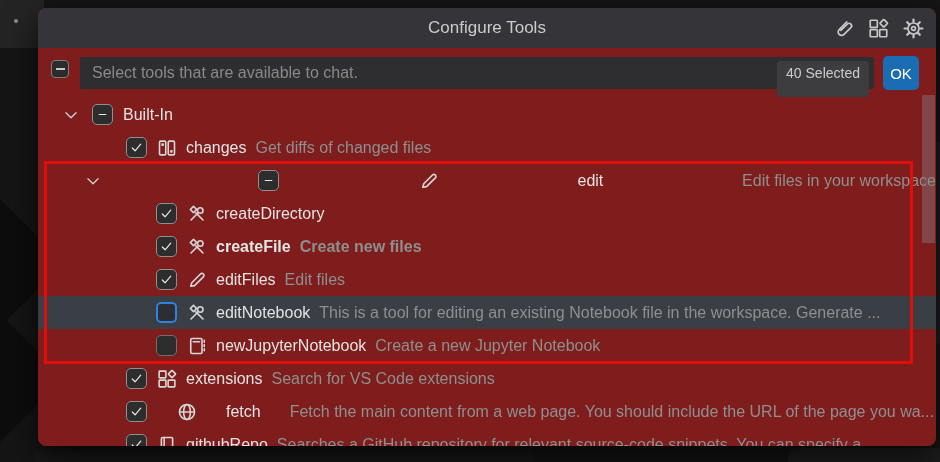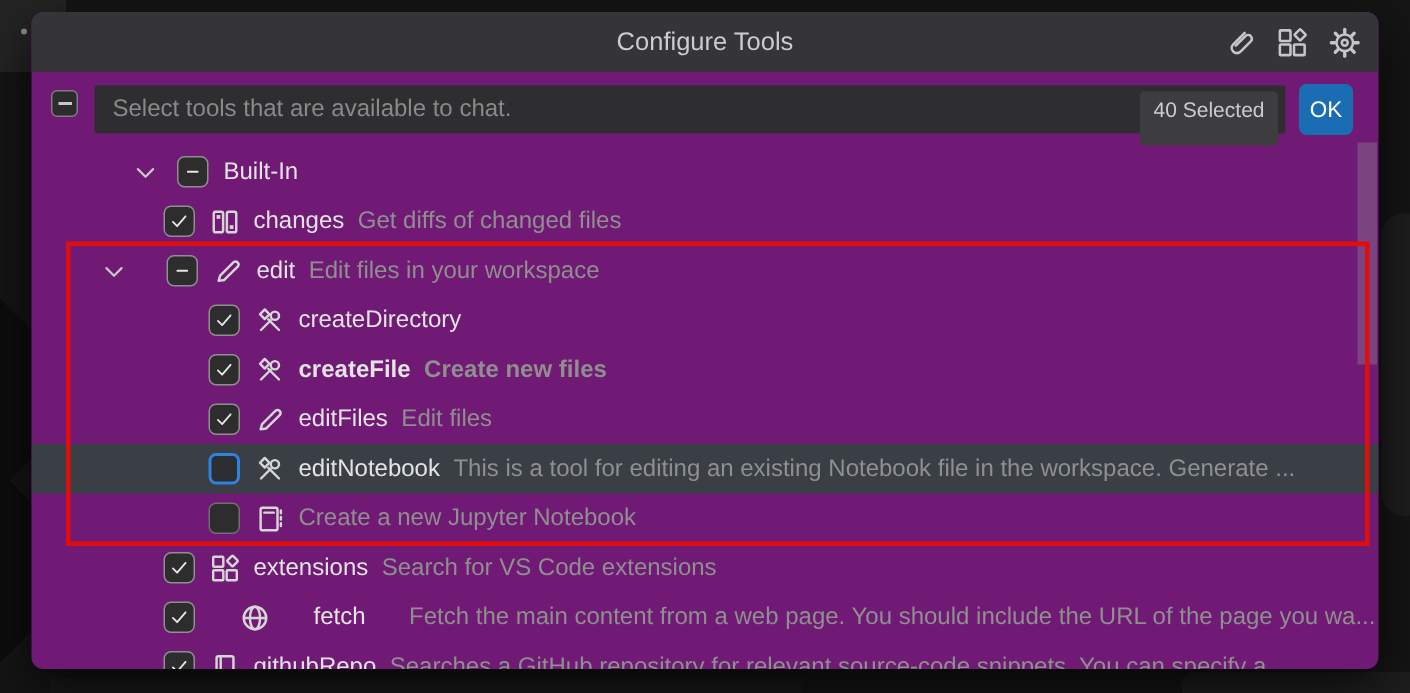--- a/index.html
+++ b/index.html
@@ -14,22 +14,22 @@
   .bg-topleft { left:0; top:0; width:44px; height:48px; background:#242425; }
   .bg-dot { left:14px; top:19px; width:4px; height:4px; border-radius:50%; background:#8f8f8f; }
   .bg-chev1 { left:-52px; top:215px; width:96px; height:96px; background:#0d0d0d; transform:rotate(45deg); }
   .bg-chev2 { left:-52px; top:330px; width:96px; height:96px; background:#0d0d0d; transform:rotate(45deg); }
   .bg-rightblob { left:921px; top:142px; width:30px; height:202px; border-radius:15px; background:#1e1e1f; }
   .bg-bottomband { left:788px; top:448px; width:152px; height:14px; border-top-left-radius:8px; background:#1e1e1f; }
   .bg-bottomstrip { left:34px; top:452px; width:500px; height:10px; background:#191919; }
 
   
   .dialog {
-    position:absolute; left:21px; top:8px; width:898px; height:438px;
-    background:#701a75; border-radius:8px; overflow:hidden;
+    position:absolute; left:38px; top:8px; width:898px; height:438px;
+    background:#7f1d1d; border-radius:8px; overflow:hidden;
     box-shadow:0 12px 34px rgba(0,0,0,.7);
   }
   .titlebar {
     height:40px; background:#343439; position:relative;
     border-radius:8px 8px 0 0;
   }
   .title {
     position:absolute; left:0; right:0; top:0; height:40px; line-height:40px;
     text-align:center; color:#cccccc; font-size:17px;
   }
@@ -146,21 +146,21 @@
         <span class="dash"></span>
       </div>
     <div class="inputwrap">
       <input type="text" value="" placeholder="Select tools that are available to chat." style="">
       <span class="badge">40 Selected</span>
     </div>
     <button class="okbtn">OK</button>
   </div>
 
   <div class="rows">
-      <div class="row" style="padding-left: 24px; margin-left: 43px;">
+      <div class="row" style="padding-left: 24px;">
     <span class="chev" style="margin-right: 12px;">
           <svg viewBox="0 0 16 16" fill="none" stroke="currentColor" stroke-width="1.3" stroke-linecap="round" stroke-linejoin="round">
             <path d="M3.5 6 L8 10.5 L12.5 6"></path>
           </svg>
         </span>
     <span class="cb indeterminate">
           <svg viewBox="0 0 16 16" fill="none" stroke="currentColor" stroke-width="1.3" stroke-linecap="round" stroke-linejoin="round">
             <line x1="4.5" y1="8" x2="11.5" y2="8"></line>
           </svg>
         </span>
@@ -179,21 +179,21 @@
           <svg viewBox="0 0 16 16" fill="none" stroke="currentColor" stroke-width="1.3" stroke-linecap="round" stroke-linejoin="round">
             <rect x="2" y="2.5" width="5" height="11" rx="1"></rect>
             <rect x="9" y="2.5" width="5" height="11" rx="1"></rect>
             <rect x="3.5" y="4.3" width="2" height="2" fill="currentColor" stroke="none"></rect>
             <rect x="10.5" y="9.7" width="2" height="2" fill="currentColor" stroke="none"></rect>
           </svg>
         </span>
     <span class="lbl">changes</span>
     <span class="desc">Get diffs of changed files</span>
   </div>
-      <div class="row" style="padding-left: 46px;">
+      <div class="row" style="padding-left: 46px; justify-content: space-between;">
     <span class="chev" style="margin-right: 26px;">
           <svg viewBox="0 0 16 16" fill="none" stroke="currentColor" stroke-width="1.3" stroke-linecap="round" stroke-linejoin="round">
             <path d="M3.5 6 L8 10.5 L12.5 6"></path>
           </svg>
         </span>
     <span class="cb indeterminate">
           <svg viewBox="0 0 16 16" fill="none" stroke="currentColor" stroke-width="1.3" stroke-linecap="round" stroke-linejoin="round">
             <line x1="4.5" y1="8" x2="11.5" y2="8"></line>
           </svg>
         </span>
@@ -272,20 +272,21 @@
       <div class="row" style="padding-left: 118px;">
 
     <span class="cb unchecked"></span>
     <span class="ticon">
           <svg viewBox="0 0 16 16" fill="none" stroke="currentColor" stroke-width="1.3" stroke-linecap="round" stroke-linejoin="round">
             <rect x="3" y="2" width="9" height="12" rx="1"></rect>
             <line x1="5" y1="4.6" x2="10" y2="4.6"></line>
             <line x1="13.8" y1="3.5" x2="13.8" y2="12.5" stroke-dasharray="1.4 2"></line>
           </svg>
         </span>
+    <span class="lbl">newJupyterNotebook</span>
     <span class="desc">Create a new Jupyter Notebook</span>
   </div>
       <div class="row" style="padding-left: 88px;">
 
     <span class="cb checked">
           <svg viewBox="0 0 16 16" fill="none" stroke="currentColor" stroke-width="1.3" stroke-linecap="round" stroke-linejoin="round">
             <path d="M3.5 8.5 L6.5 11.5 L12.5 4.5"></path>
           </svg>
         </span>
     <span class="ticon">

